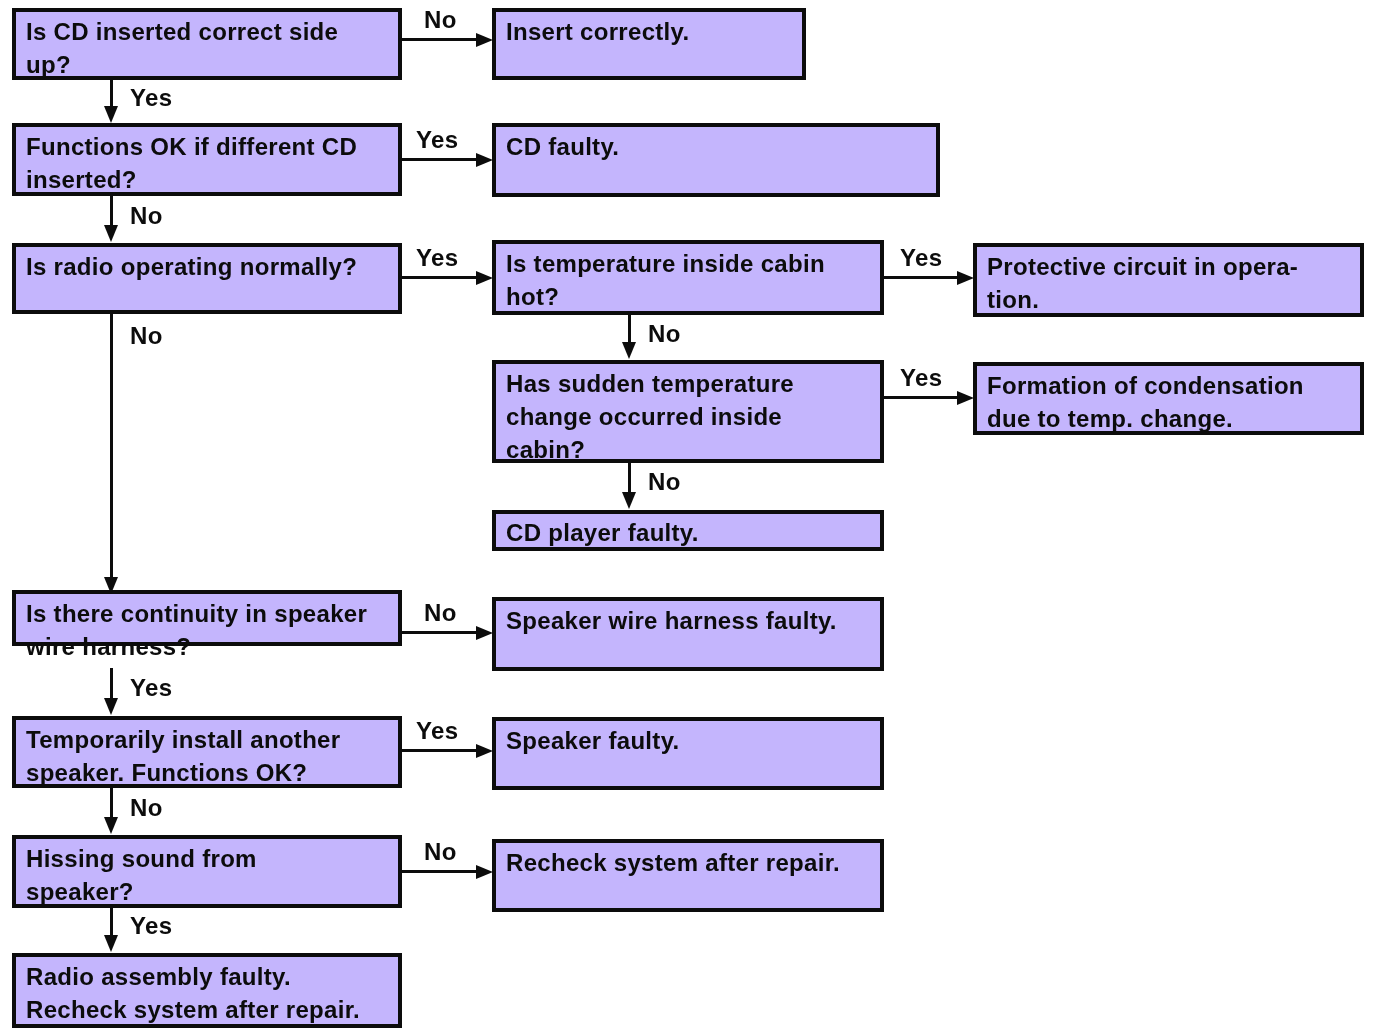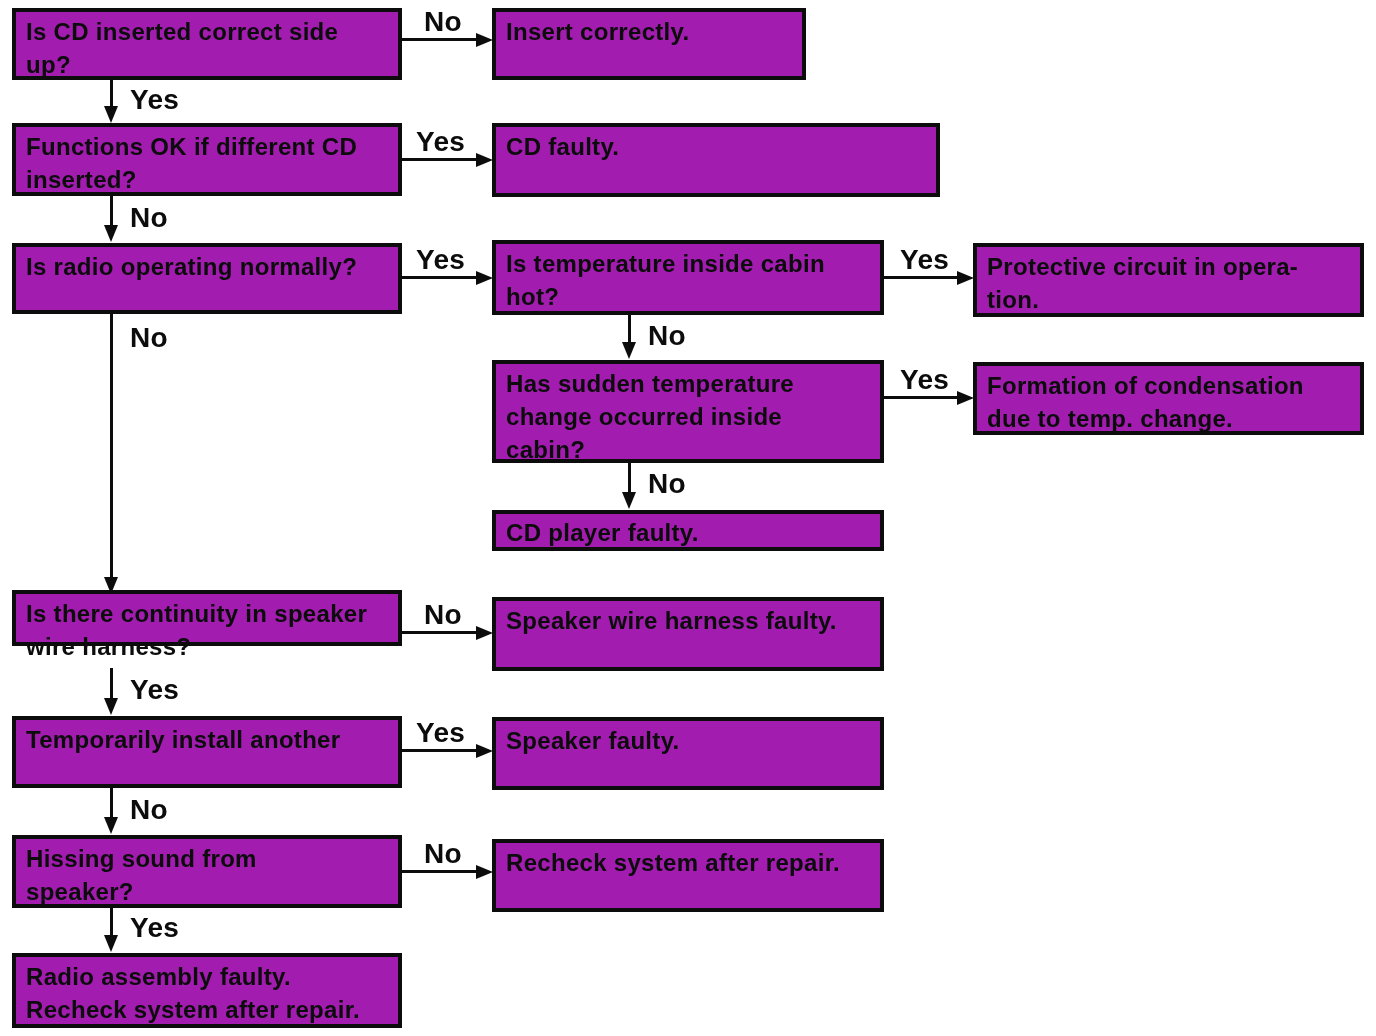--- a/index.html
+++ b/index.html
@@ -9,21 +9,21 @@
     height: 1036px;
     background: #ffffff;
     font-family: "Liberation Sans", "DejaVu Sans", sans-serif;
     color: #0c0c0c;
     overflow: hidden;
   }
   .box {
     position: absolute;
     box-sizing: border-box;
     border: 4px solid #0c0c0c;
-    background: #a21caf;
+    background: #c4b5fd;
     padding: 3px 15px 0 10px;
     font-size: 24px;
     font-weight: 700;
     line-height: 33px;
     letter-spacing: 0.3px;
   }
   .box .ln { display: block; white-space: nowrap; }
   .hline { position: absolute; height: 3px; background: #0c0c0c; }
   .vline { position: absolute; width: 3px; background: #0c0c0c; }
   .arrow-right {
@@ -33,21 +33,21 @@
     border-left: 17px solid #0c0c0c;
   }
   .arrow-down {
     position: absolute; width: 0; height: 0;
     border-left: 7px solid transparent;
     border-right: 7px solid transparent;
     border-top: 17px solid #0c0c0c;
   }
   .lbl {
     position: absolute;
-    font-size: 28px;
+    font-size: 24px;
     font-weight: 700;
     letter-spacing: 0.3px;
     white-space: nowrap;
   }
 </style>
 </head>
 <body>
 
 <div id="canvas">
 
@@ -96,20 +96,21 @@
   <div class="box" style="left:12px;top:590px;width:390px;height:56px">
     <span class="ln">Is there continuity in speaker</span>
     <span class="ln">wire harness?</span>
   </div>
   <div class="box" style="left:492px;top:597px;width:392px;height:74px">
     <span class="ln">Speaker wire harness faulty.</span>
   </div>
 
   <div class="box" style="left:12px;top:716px;width:390px;height:72px">
     <span class="ln">Temporarily install another</span>
+    <span class="ln">speaker. Functions OK?</span>
   </div>
   <div class="box" style="left:12px;top:835px;width:390px;height:73px">
     <span class="ln">Hissing sound from</span>
     <span class="ln">speaker?</span>
   </div>
 
   <div class="box" style="left:492px;top:717px;width:392px;height:73px">
     <span class="ln">Speaker faulty.</span>
   </div>
   <div class="box" style="left:492px;top:839px;width:392px;height:73px">

